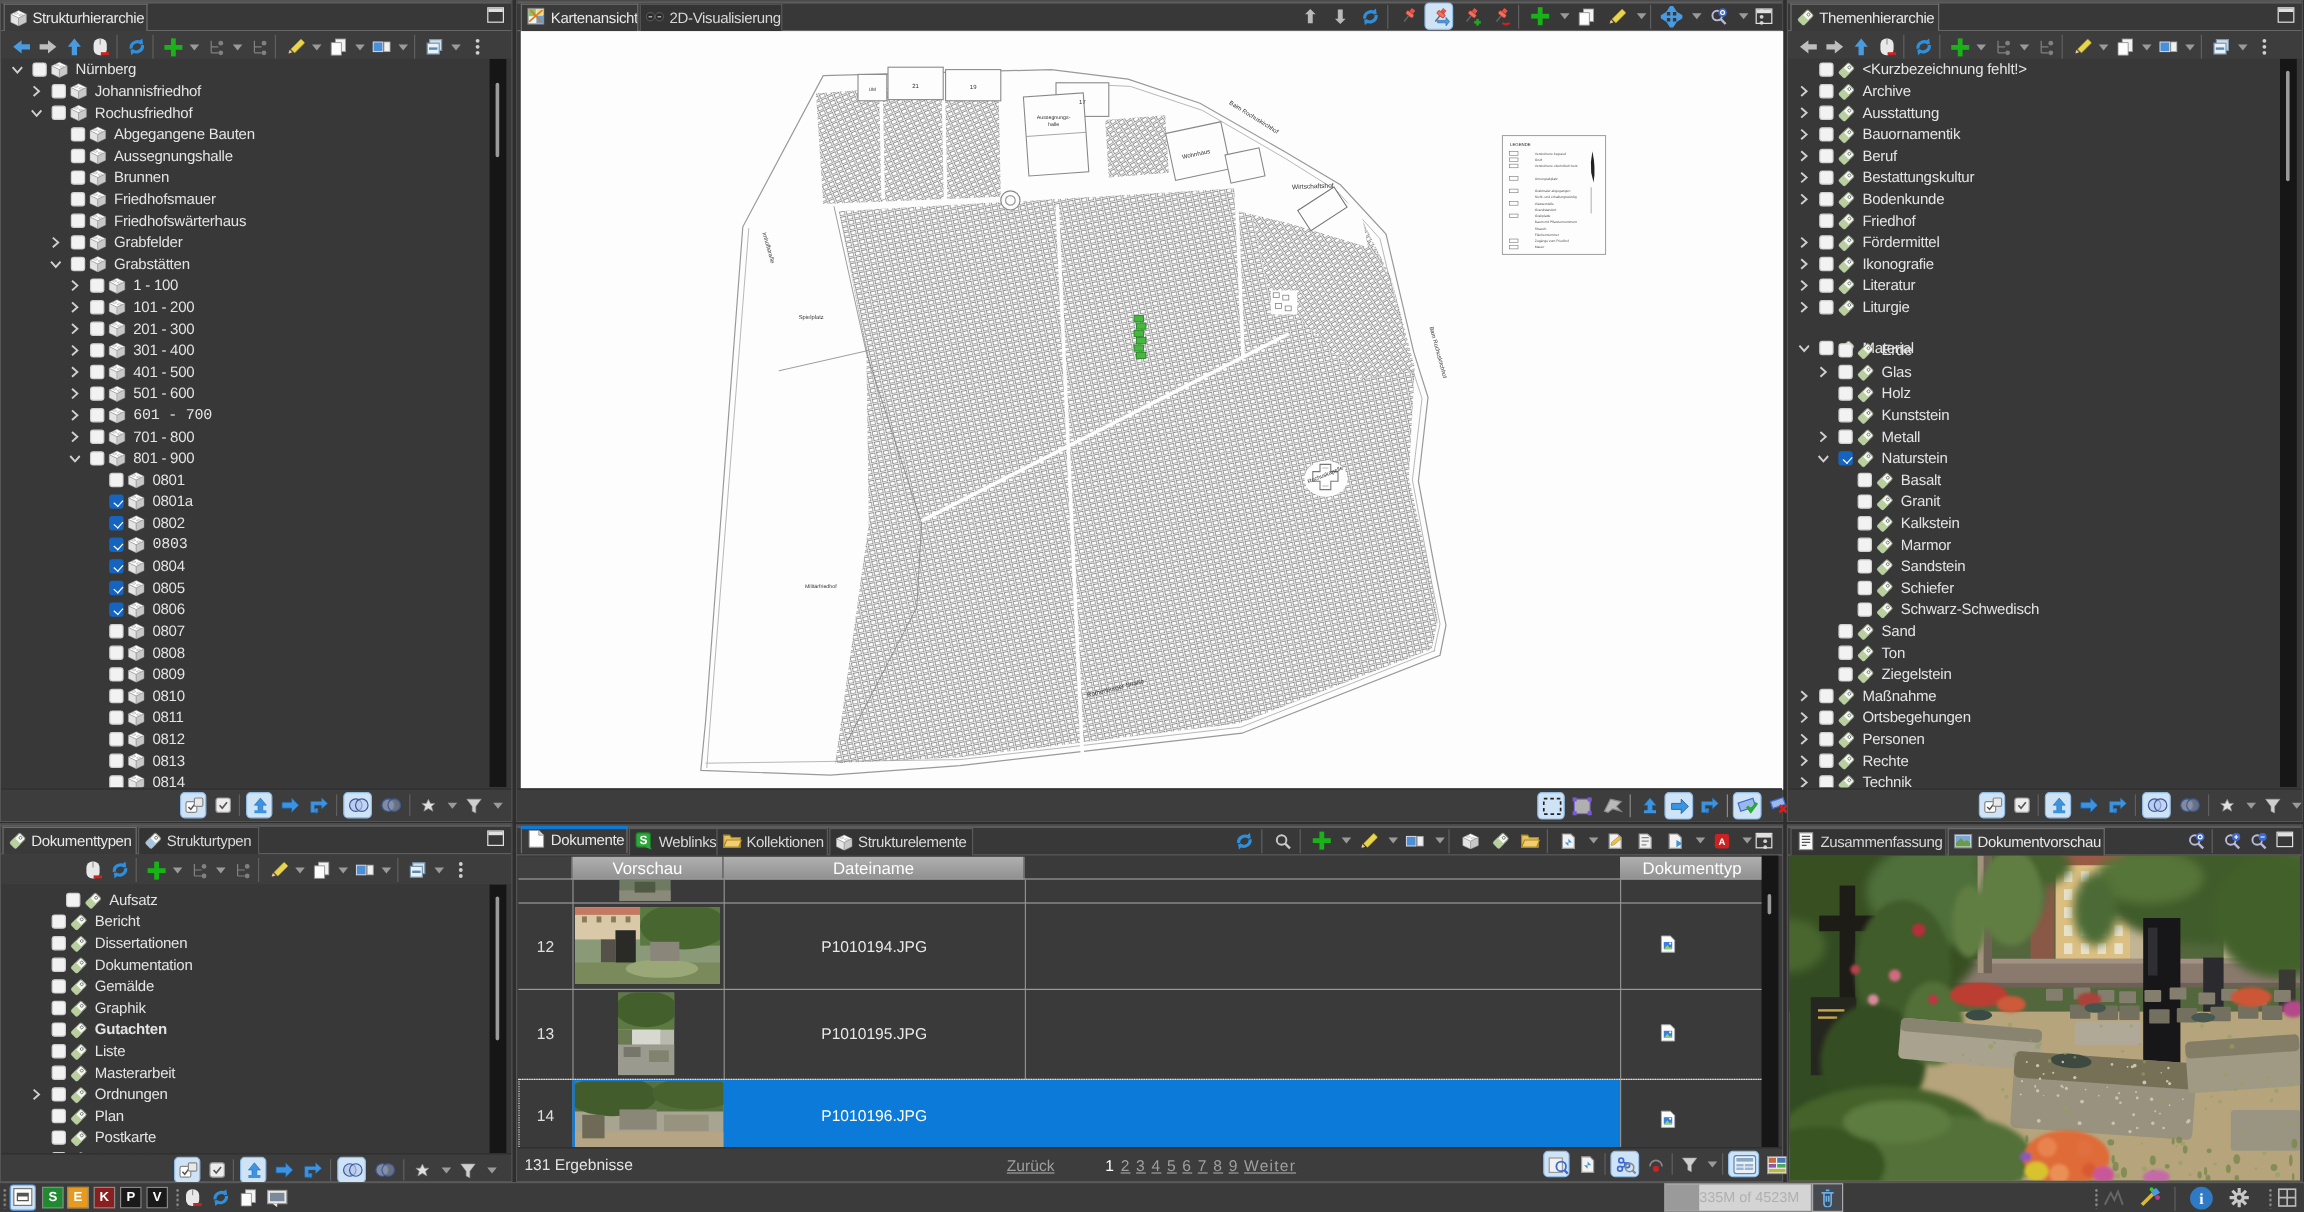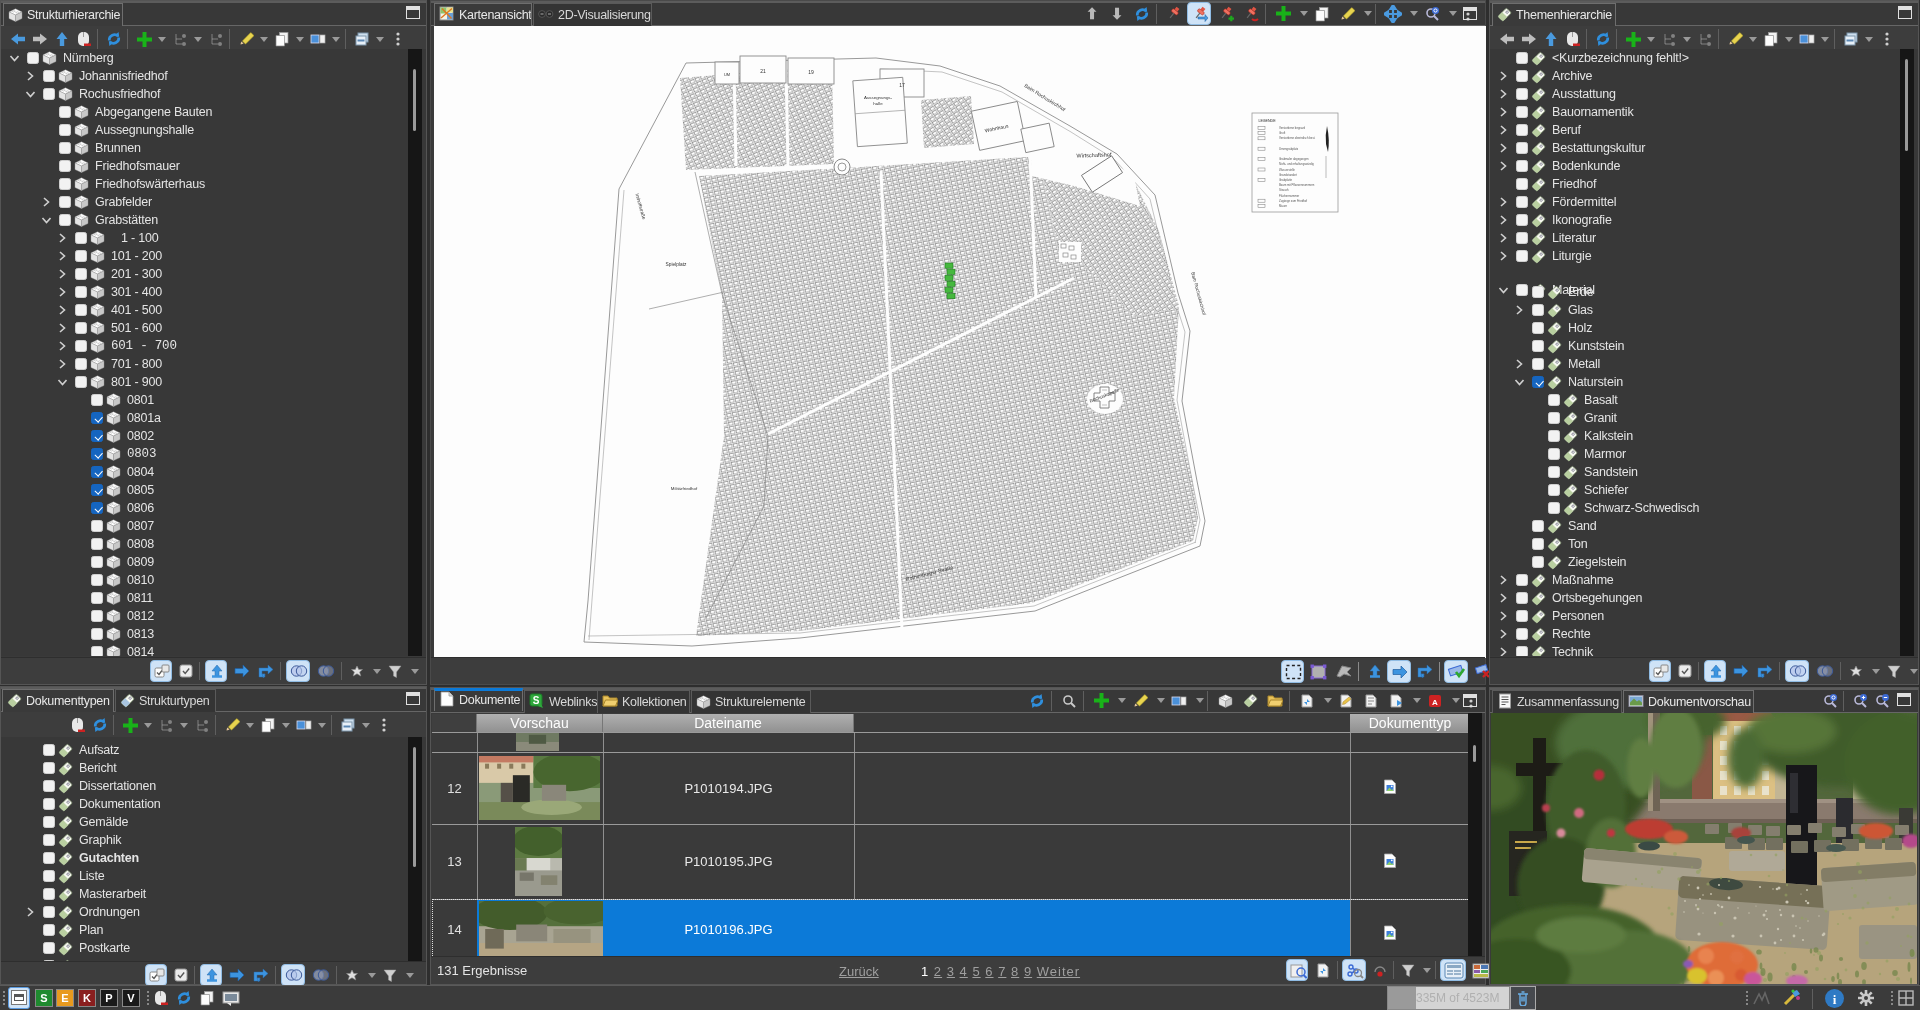--- a/index.html
+++ b/index.html
@@ -327,21 +327,21 @@
           <span class="cb" style="left:74px;"></span>
           <span class="icw" style="left:89px;"><svg width="15" height="14" viewBox="0 0 15 14" style="">
               <g stroke="#9a9a9a" stroke-width="0.4">
                 <polygon points="7.5,0.8 14,3.9 7.5,7 1,3.9" fill="#ffffff"></polygon>
                 <polygon points="1,3.9 7.5,7 7.5,13.6 1,10.5" fill="#e4e4e4"></polygon>
                 <polygon points="14,3.9 7.5,7 7.5,13.6 14,10.5" fill="#c8c8c8"></polygon>
                 <polygon points="3.6,3.2 5.5,2.3 7.4,3.2 5.5,4.1" fill="#f2f2f2"></polygon>
                 <polygon points="7.6,4.6 9.5,3.7 11.4,4.6 9.5,5.5" fill="#f2f2f2"></polygon>
               </g>
             </svg></span>
-          <span class="tlabel" style="left:120px;">1 - 100</span>
+          <span class="tlabel" style="left:110px;">1 - 100</span>
         </div>
         <div class="trow" style="left:0;top:198px;right:0;">
           <svg class="chev" style="left:56px;" width="10" height="10">
             <path d="M3,1 L7.5,5 L3,9" stroke="#cfcfcf" stroke-width="1.6" fill="none"></path>
           </svg>
           <span class="cb" style="left:74px;"></span>
           <span class="icw" style="left:89px;"><svg width="15" height="14" viewBox="0 0 15 14" style="">
               <g stroke="#9a9a9a" stroke-width="0.4">
                 <polygon points="7.5,0.8 14,3.9 7.5,7 1,3.9" fill="#ffffff"></polygon>
                 <polygon points="1,3.9 7.5,7 7.5,13.6 1,10.5" fill="#e4e4e4"></polygon>
@@ -850,21 +850,21 @@
           <svg width="16" height="16" viewBox="0 0 16 16" style="">
             <g fill="#d0d0d0">
               <circle cx="8" cy="3" r="1.6"></circle>
               <circle cx="8" cy="8" r="1.6"></circle>
               <circle cx="8" cy="13" r="1.6"></circle>
             </g>
           </svg>
         </div>
       </div>
       <div class="treearea" style="top:50px;bottom:23px;">
-        <div class="trow" style="left:0;top:4px;right:0;">
+        <div class="trow" style="left:12px;top:4px;right:0;">
           <span class="cb" style="left:42px;"></span>
           <span class="icw" style="left:57px;"><svg width="15" height="15" viewBox="0 0 15 15" style="">
               <g transform="rotate(45 7.5 7.5)">
                 <rect x="4.2" y="1.5" width="7" height="12" rx="1.4" fill="#f6f8f0" stroke="#88987a" stroke-width="0.8"></rect>
                 <path d="M4.2,7.5 h7 v4.6 a1.4,1.4 0 0 1 -1.4,1.4 h-4.2 a1.4,1.4 0 0 1 -1.4,-1.4 z" fill="#b9cfa0"></path>
                 <circle cx="7.7" cy="4" r="1.2" fill="#fdfdfd" stroke="#667" stroke-width="0.7"></circle>
               </g>
             </svg></span>
           <span class="tlabel" style="left:78px;">Aufsatz</span>
         </div>

